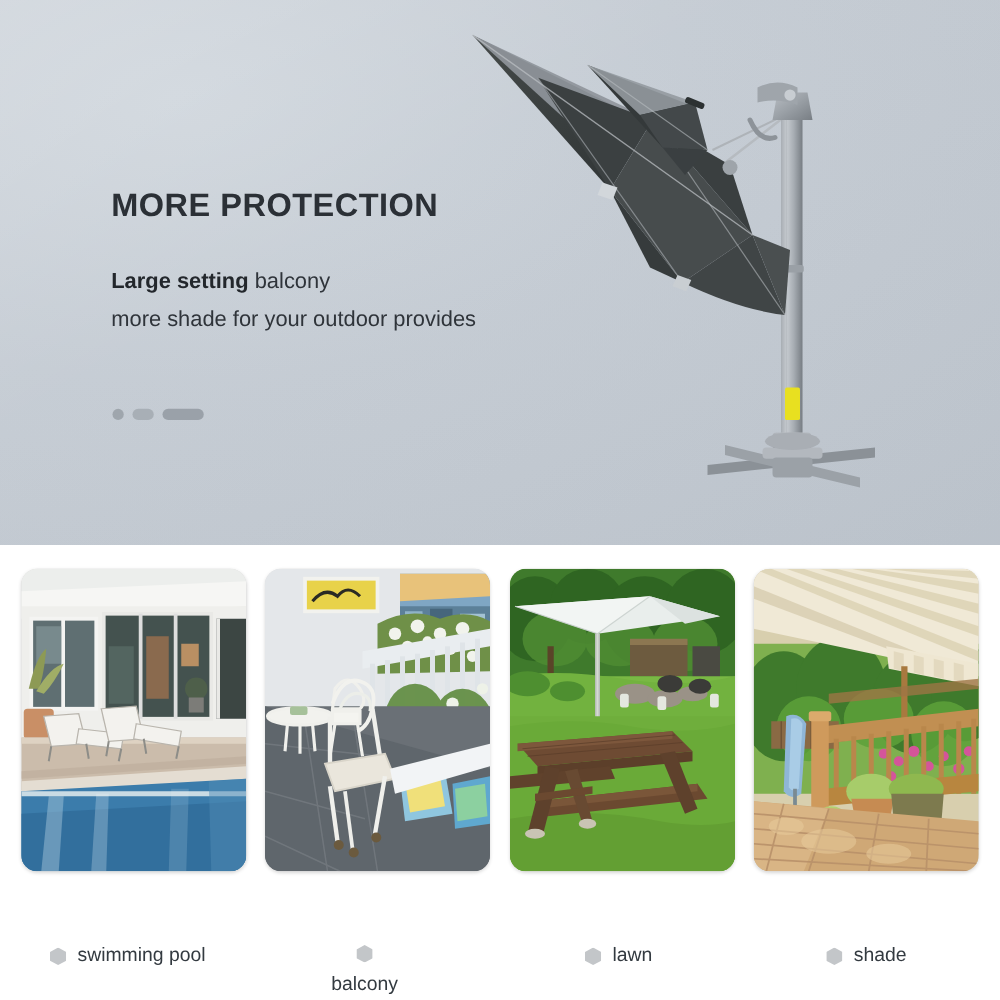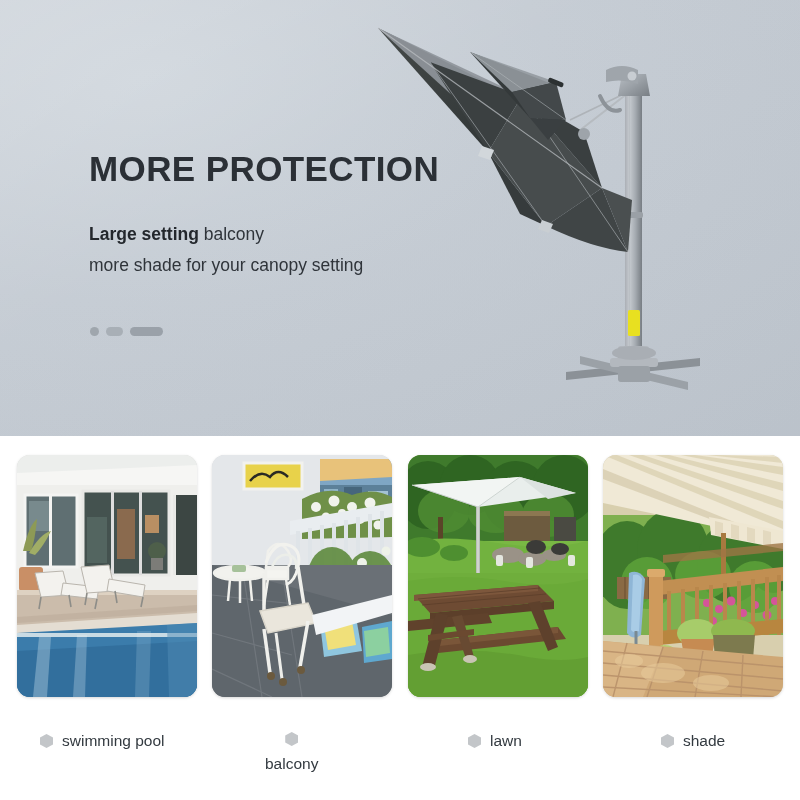--- a/index.html
+++ b/index.html
@@ -33,21 +33,21 @@
   .hero-vignette {
     position: absolute; inset: 0;
     background: linear-gradient(150deg, rgba(255,255,255,0.22) 0%, rgba(255,255,255,0.04) 38%, rgba(150,160,172,0.10) 100%);
     pointer-events: none;
   }
 
   
   .hero-text { position: absolute; left: 89px; top: 150px; }
 
   .hero-title {
-    font-size: 35px;
+    font-size: 26px;
     font-weight: bold;
     letter-spacing: 0.4px;
     color: #2b3036;
     line-height: 1.1;
     white-space: nowrap;
   }
 
   .hero-sub {
     margin-top: 30px;
     font-size: 17.5px;
@@ -83,21 +83,21 @@
   }
   .thumb.t1 { left: 17px;  }
   .thumb.t2 { left: 212px; }
   .thumb.t3 { left: 408px; }
   .thumb.t4 { left: 603px; }
   .thumb svg { display: block; width: 180px; height: 242px; }
 
   
   .caption {
     position: absolute;
-    top: 732px;
+    top: 756px;
     display: flex;
     align-items: center;
     gap: 9px;
     font-size: 15.5px;
     color: #333a40;
     white-space: nowrap;
   }
   .caption.c1 { left: 40px;  }
   .caption.c2 { left: 265px; flex-direction: column; }
   .caption.c3 { left: 468px; }
@@ -207,21 +207,21 @@
           <ellipse cx="264" cy="353" rx="22" ry="7" fill="#a9aeb4"></ellipse>
         </g>
       </svg>
     </div>
 
     <div class="hero-text">
       <div class="hero-title">MORE PROTECTION</div>
       <div class="hero-sub">
         <span class="b">Large setting</span><span> balcony</span>
       </div>
-      <div class="hero-sub-l2">more shade for your canopy setting</div>
+      <div class="hero-sub-l2">more shade for your outdoor provides</div>
     </div>
 
     <div class="pager">
       <span class="m1"></span>
       <span class="m2"></span>
       <span class="m3"></span>
     </div>
   </div>
 
   <div class="thumbs">

